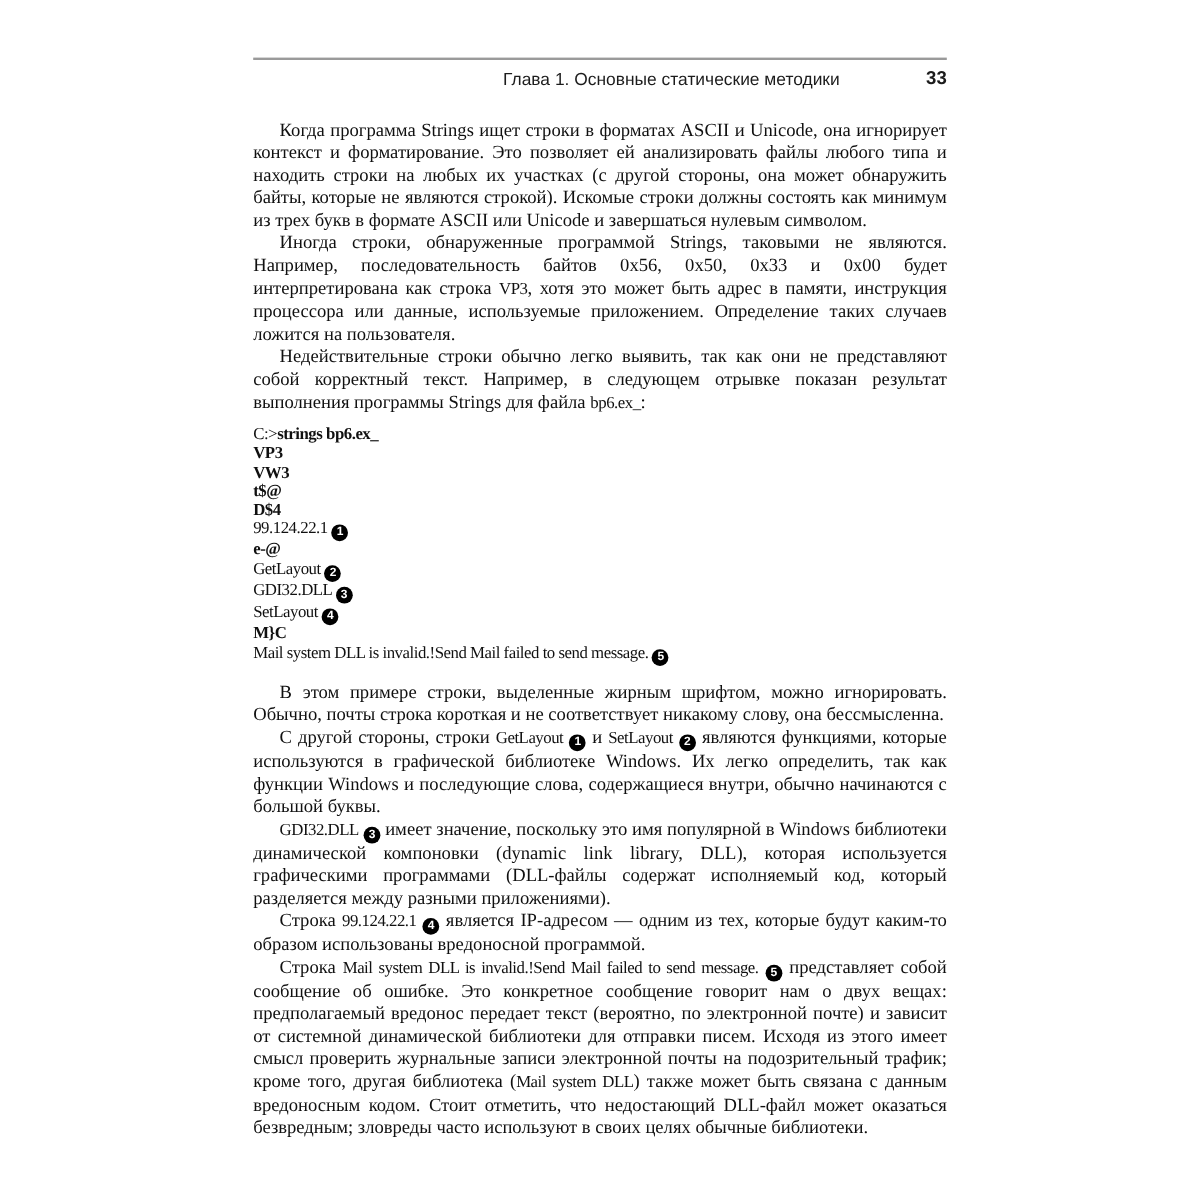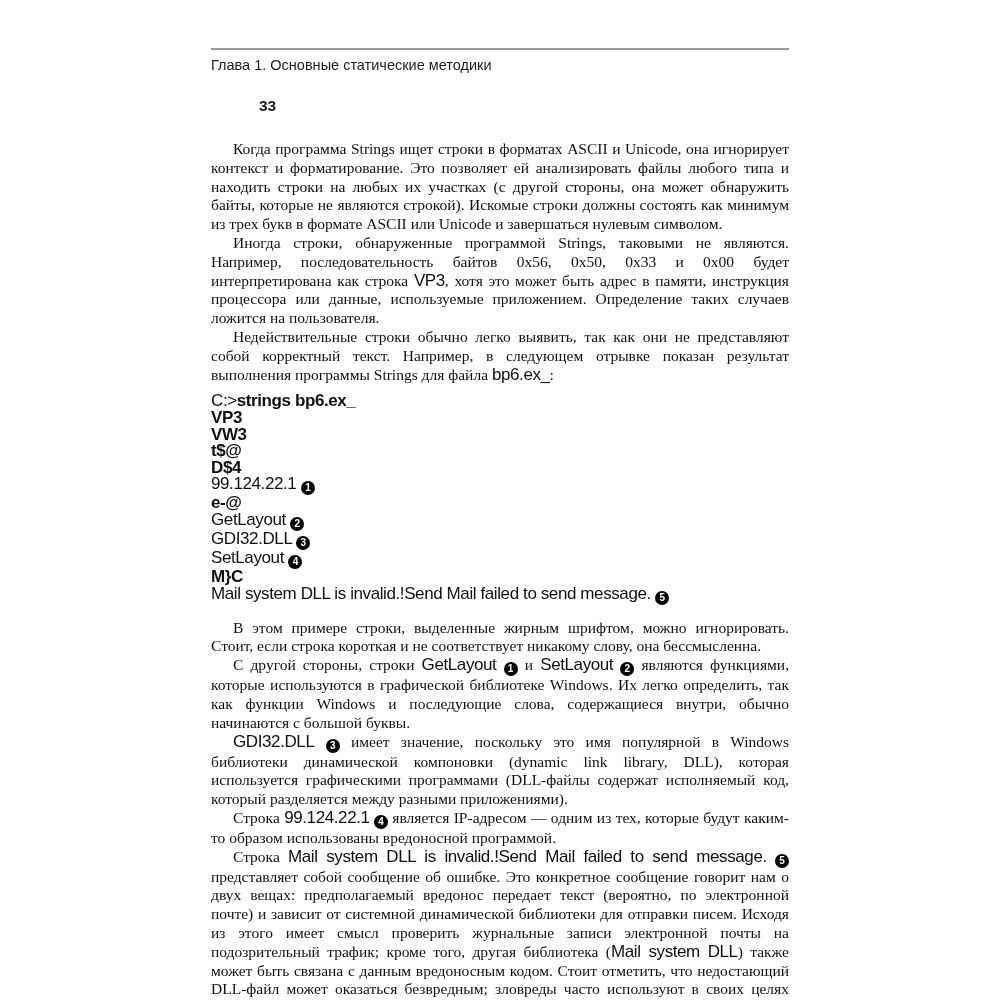--- a/index.html
+++ b/index.html
@@ -17,42 +17,41 @@
     width:578px;
   }
   .header-rule {
     border:none;
     border-top:2px solid #9a9a9a;
     margin:0;
   }
   .header-line {
     display:flex;
     justify-content:flex-end;
-    align-items:flex-start;
+    align-items:flex-end;
     gap:24px;
     padding-top:7px;
     font-family:"Liberation Sans", sans-serif;
     font-size:14.5px;
     color:#1c1c1c;
-    flex-direction:column;
   }
   .page-number { font-weight:bold; font-size:15.5px;margin-left:48px; }
   .body-text {
     margin-top:25px;
     font-size:15.5px;
     line-height:18.8px;
     text-align:justify;
   }
   .body-text p {
     margin:0;
     text-indent:22px;
   }
   .run-code {
-    font-family:Liberation Sans, sans-serif;
-    font-size:17px;
+    font-family:Liberation Serif, serif;
+    font-size:14px;
     letter-spacing:-0.4px;
     margin-top:44px;
   }
   .run-bold { font-weight:bold; }
   .run-italic { }
   .callout {
     display:inline-block;
     width:14px; height:14px;
     border-radius:50%;
     background:#000000;
@@ -96,20 +95,20 @@
           <div class="code-line"><span class="run-code run-bold">t$@</span></div>
           <div class="code-line"><span class="run-code run-bold">D$4</span></div>
           <div class="code-line"><span class="run-code">99.124.22.1 </span><span class="callout">1</span></div>
           <div class="code-line"><span class="run-code run-bold">e-@</span></div>
           <div class="code-line"><span class="run-code">GetLayout </span><span class="callout">2</span></div>
           <div class="code-line"><span class="run-code">GDI32.DLL </span><span class="callout">3</span></div>
           <div class="code-line"><span class="run-code">SetLayout </span><span class="callout">4</span></div>
           <div class="code-line"><span class="run-code run-bold">M}C</span></div>
           <div class="code-line"><span class="run-code">Mail system DLL is invalid.!Send Mail failed to send message. </span><span class="callout">5</span></div>
         </div>
-        <p><span>В этом примере строки, выделенные жирным шрифтом, можно игнорировать. Стоит, если строка короткая и не соответствует никакому слову, она бессмысленна.</span></p>
+        <p><span>В этом примере строки, выделенные жирным шрифтом, можно игнорировать. Обычно, почты строка короткая и не соответствует никакому слову, она бессмысленна.</span></p>
         <p><span>С другой стороны, строки </span><span class="run-code">GetLayout</span><span> </span><span class="callout">1</span><span> и </span><span class="run-code">SetLayout</span><span> </span><span class="callout">2</span><span> являются функциями, которые используются в графической библиотеке Windows. Их легко определить, так как функции Windows и последующие слова, содержащиеся внутри, обычно начинаются с большой буквы.</span></p>
         <p><span class="run-code">GDI32.DLL</span><span> </span><span class="callout">3</span><span> имеет значение, поскольку это имя популярной в Windows </span><span class="run-italic">библиотеки динамической компоновки</span><span> (dynamic link library, DLL), которая используется графическими программами (DLL-файлы содержат исполняемый код, который разделяется между разными приложениями).</span></p>
         <p><span>Строка </span><span class="run-code">99.124.22.1</span><span> </span><span class="callout">4</span><span> является IP-адресом — одним из тех, которые будут каким-то образом использованы вредоносной программой.</span></p>
         <p><span>Строка </span><span class="run-code">Mail system DLL is invalid.!Send Mail failed to send message.</span><span> </span><span class="callout">5</span><span> представляет собой сообщение об ошибке. Это конкретное сообщение говорит нам о двух вещах: предполагаемый вредонос передает текст (вероятно, по электронной почте) и зависит от системной динамической библиотеки для отправки писем. Исходя из этого имеет смысл проверить журнальные записи электронной почты на подозрительный трафик; кроме того, другая библиотека (</span><span class="run-code">Mail system DLL</span><span>) также может быть связана с данным вредоносным кодом. Стоит отметить, что недостающий DLL-файл может оказаться безвредным; зловреды часто используют в своих целях обычные библиотеки.</span></p>
       </div>
   </div>
 </div>
 
 </body></html>

